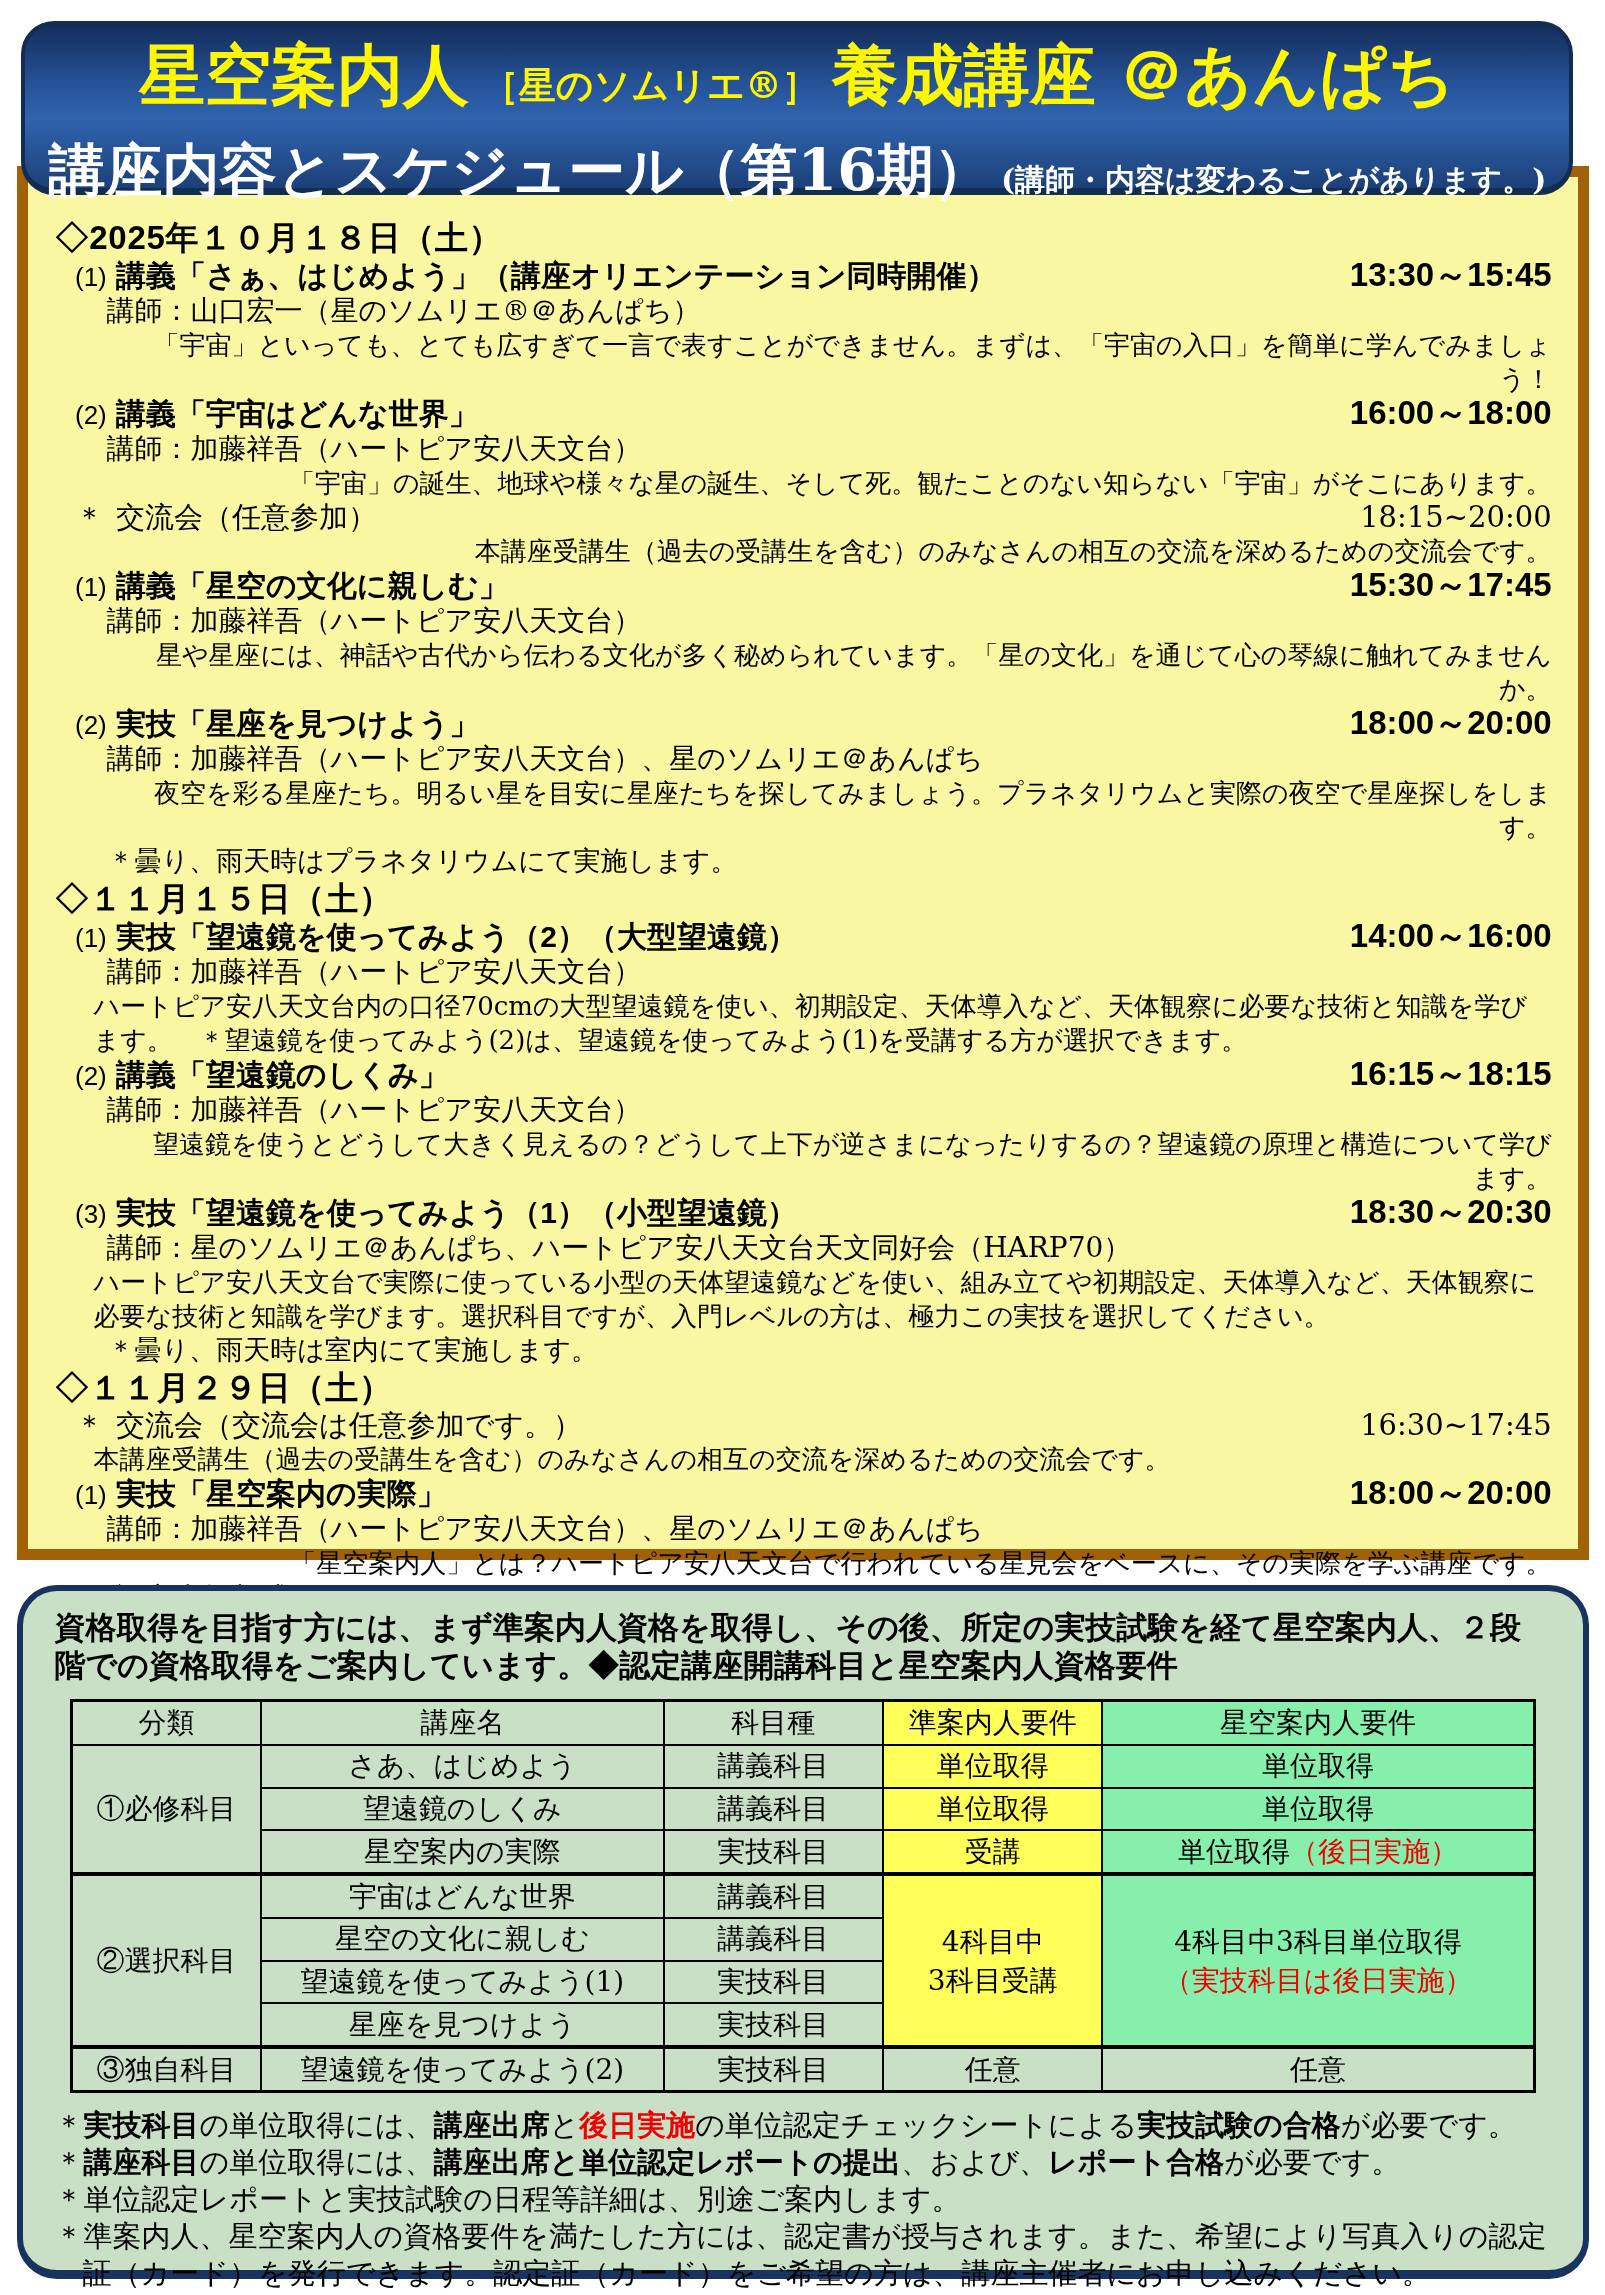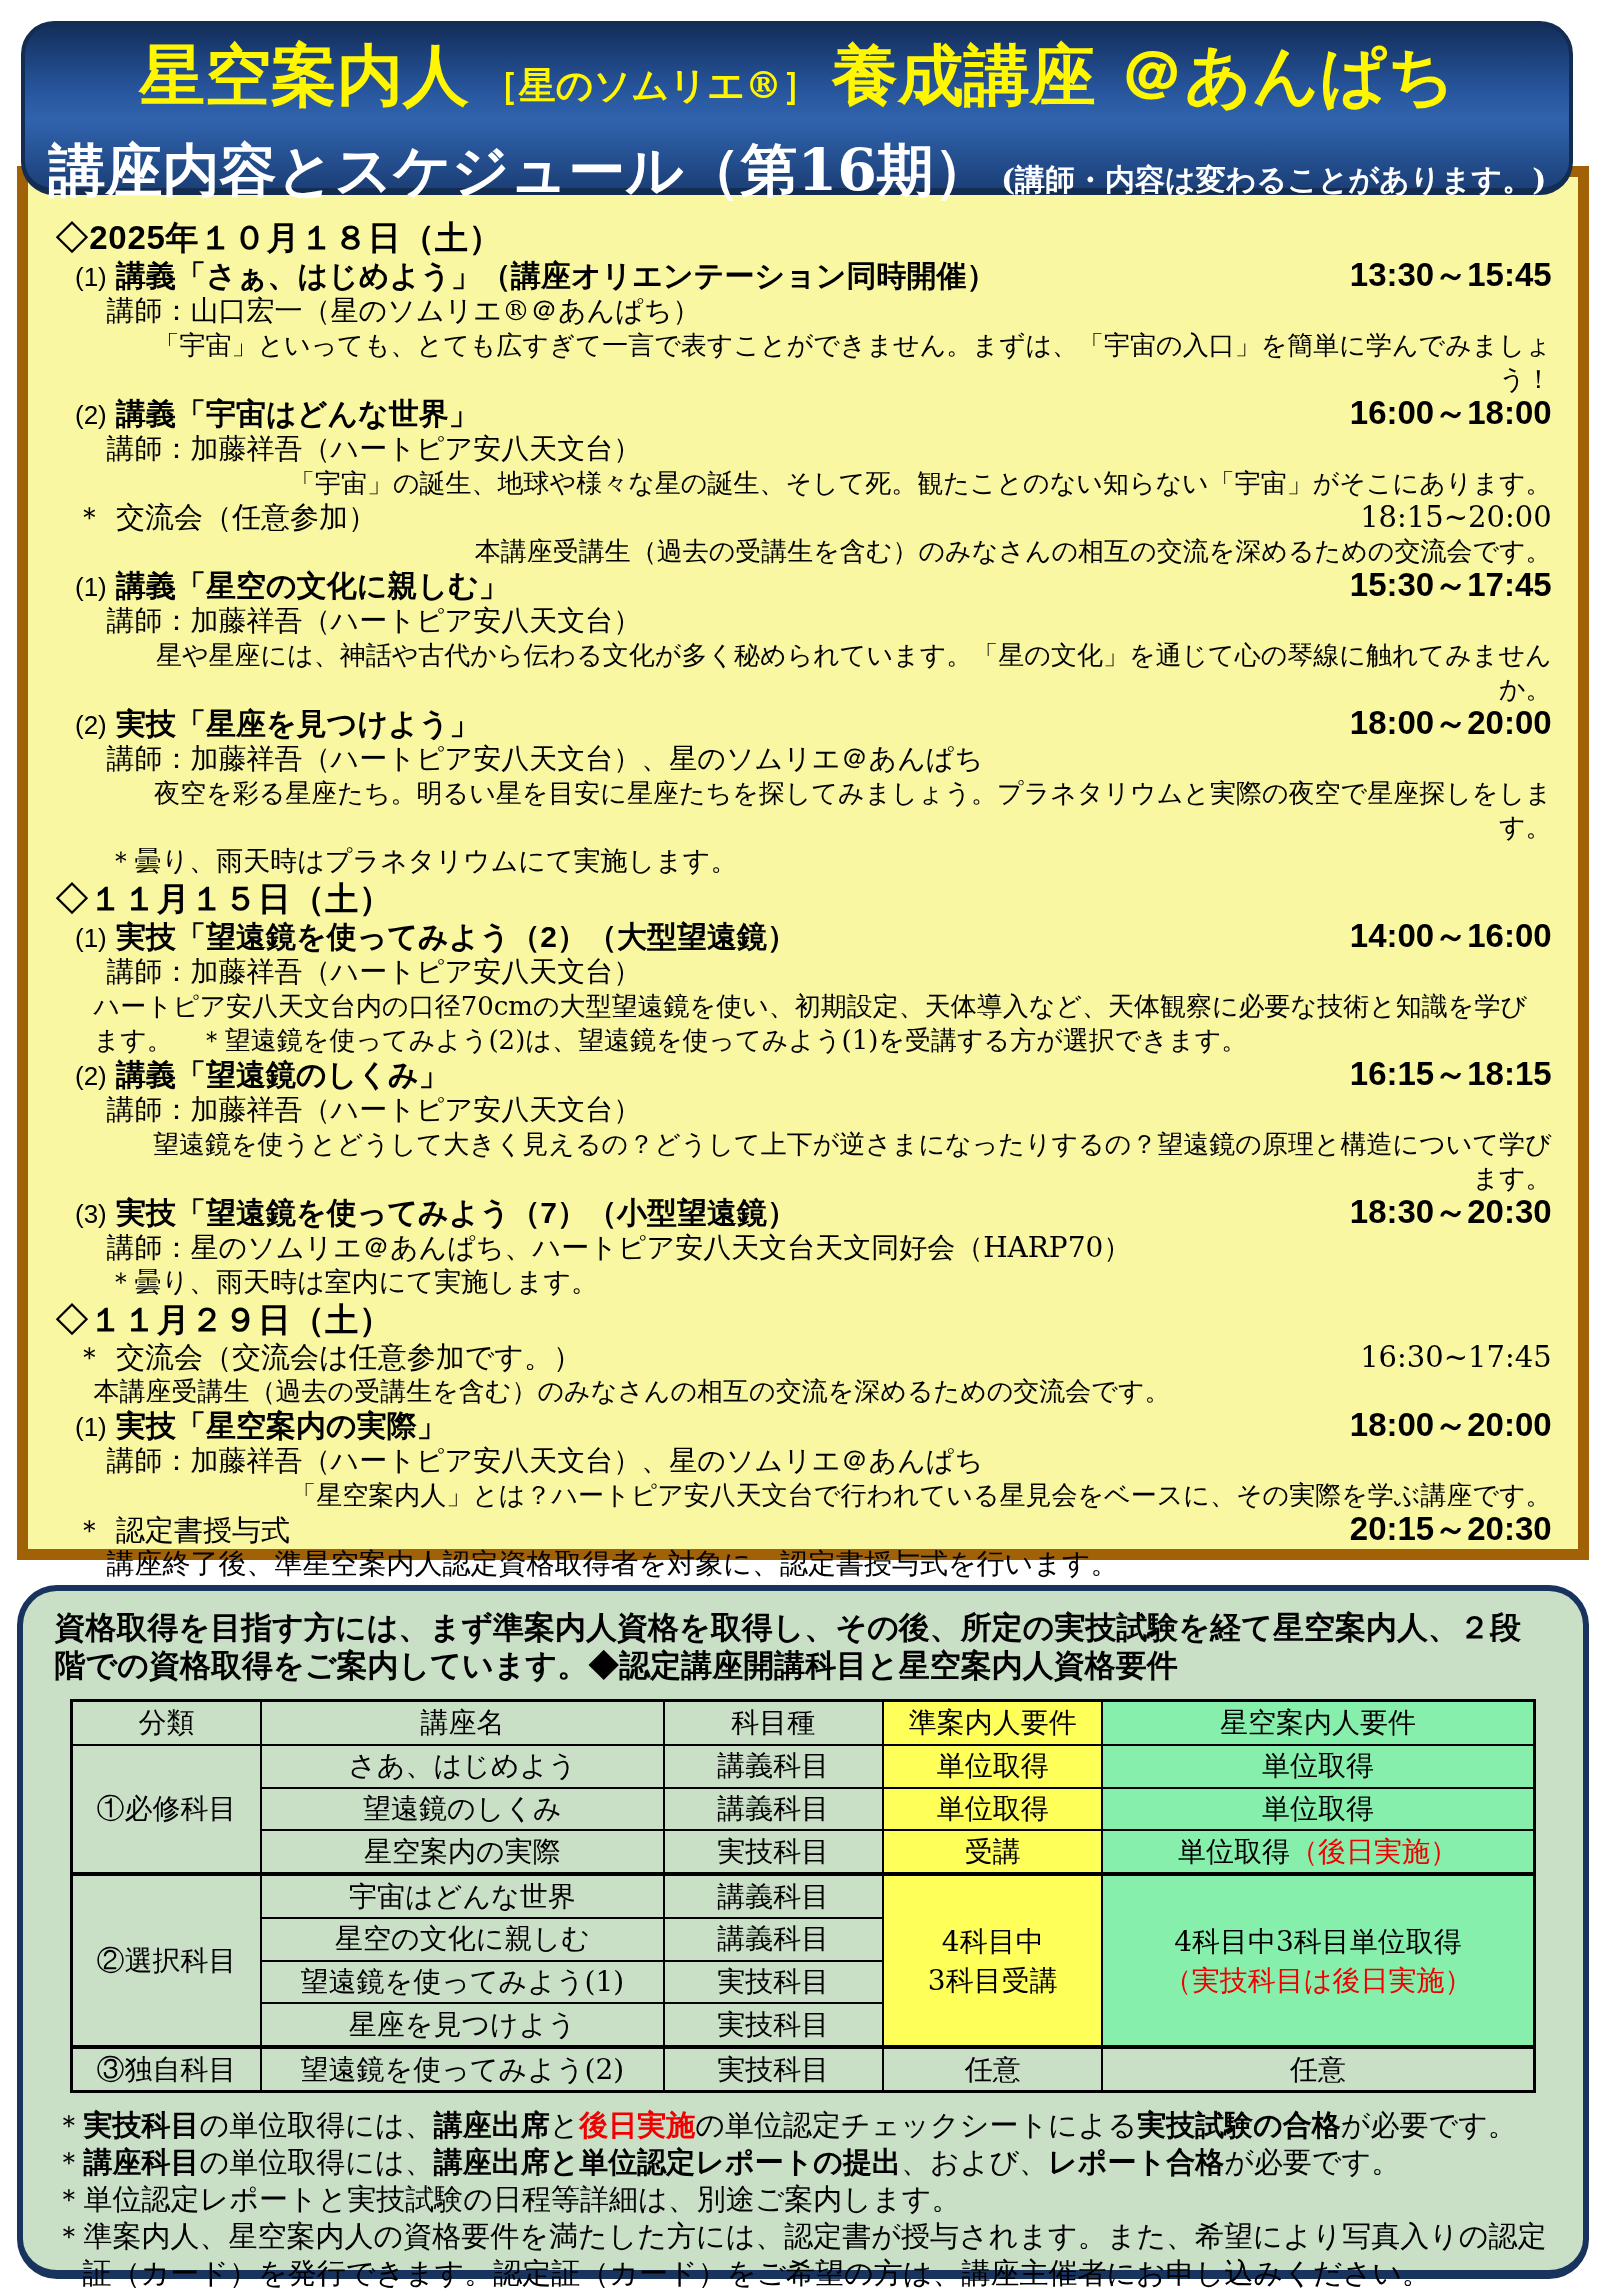--- a/index.html
+++ b/index.html
@@ -129,24 +129,25 @@
           <div class="s-desc2">ハートピア安八天文台内の口径70cmの大型望遠鏡を使い、初期設定、天体導入など、天体観察に必要な技術と知識を学びます。　＊望遠鏡を使ってみよう(2)は、望遠鏡を使ってみよう(1)を受講する方が選択できます。</div>
           <div class="s-head">
             <span class="s-marker">(2)</span>
             <span class="s-title">講義「望遠鏡のしくみ」</span>
             <span class="s-time">16:15～18:15</span>
           </div>
           <div class="s-lect">講師：加藤祥吾（ハートピア安八天文台）</div>
           <div class="s-desc">望遠鏡を使うとどうして大きく見えるの？どうして上下が逆さまになったりするの？望遠鏡の原理と構造について学びます。</div>
           <div class="s-head">
             <span class="s-marker">(3)</span>
-            <span class="s-title">実技「望遠鏡を使ってみよう（7）（小型望遠鏡）</span>
+            <span class="s-title">実技「望遠鏡を使ってみよう（1）（小型望遠鏡）</span>
             <span class="s-time">18:30～20:30</span>
           </div>
           <div class="s-lect">講師：星のソムリエ＠あんぱち、ハートピア安八天文台天文同好会（HARP70）</div>
+          <div class="s-desc2">ハートピア安八天文台で実際に使っている小型の天体望遠鏡などを使い、組み立てや初期設定、天体導入など、天体観察に必要な技術と知識を学びます。選択科目ですが、入門レベルの方は、極力この実技を選択してください。</div>
           <div class="s-note">＊曇り、雨天時は室内にて実施します。</div>
         </div>
         <div class="s-sec">
           <div class="s-date">◇１１月２９日（土）</div>
           <div class="s-head">
             <span class="s-marker plain">＊</span>
             <span class="s-title plain">交流会（交流会は任意参加です。）</span>
             <span class="s-time plain">16:30~17:45</span>
           </div>
           <div class="s-desc2">本講座受講生（過去の受講生を含む）のみなさんの相互の交流を深めるための交流会です。</div>

